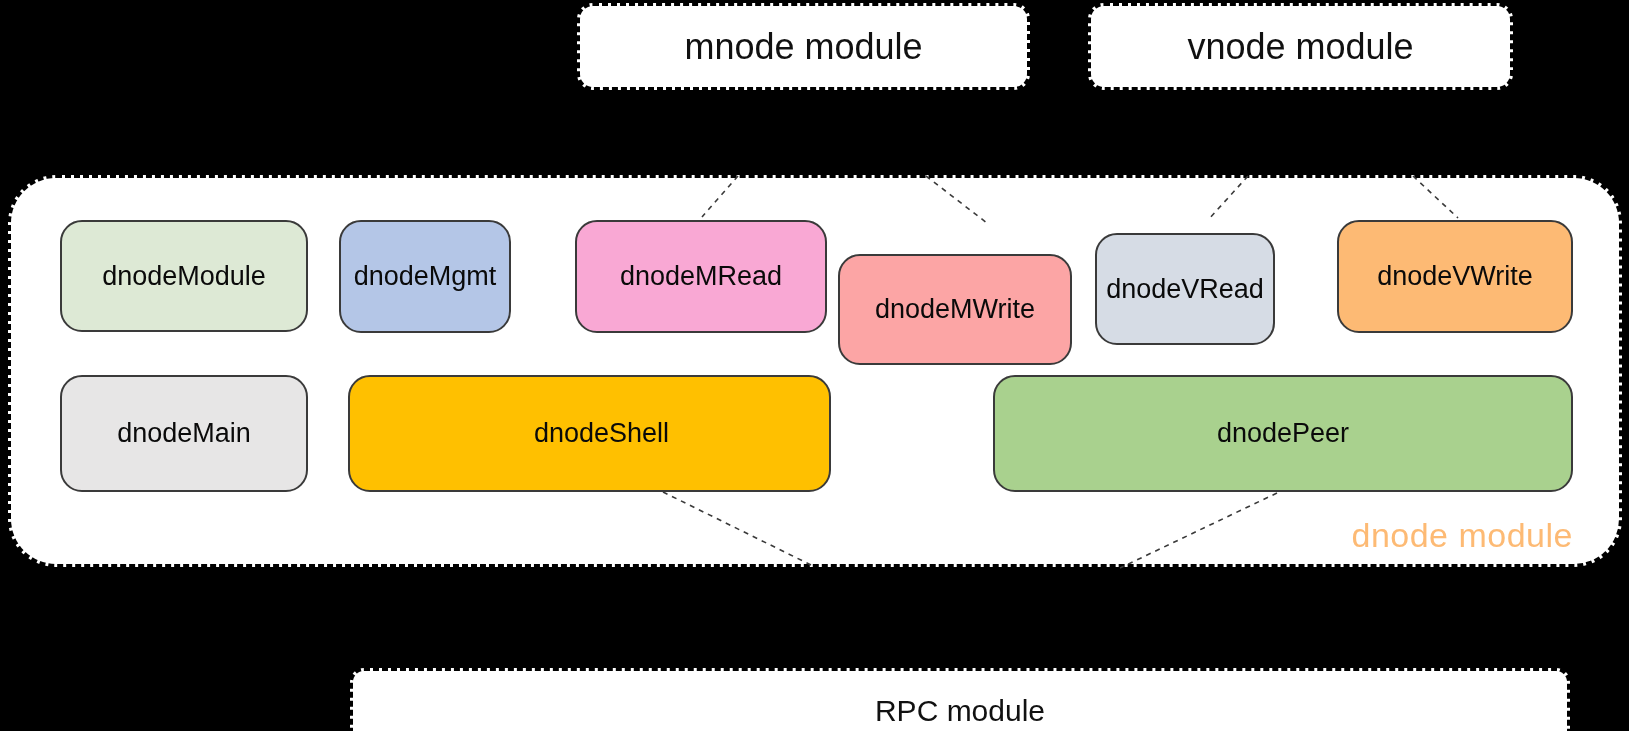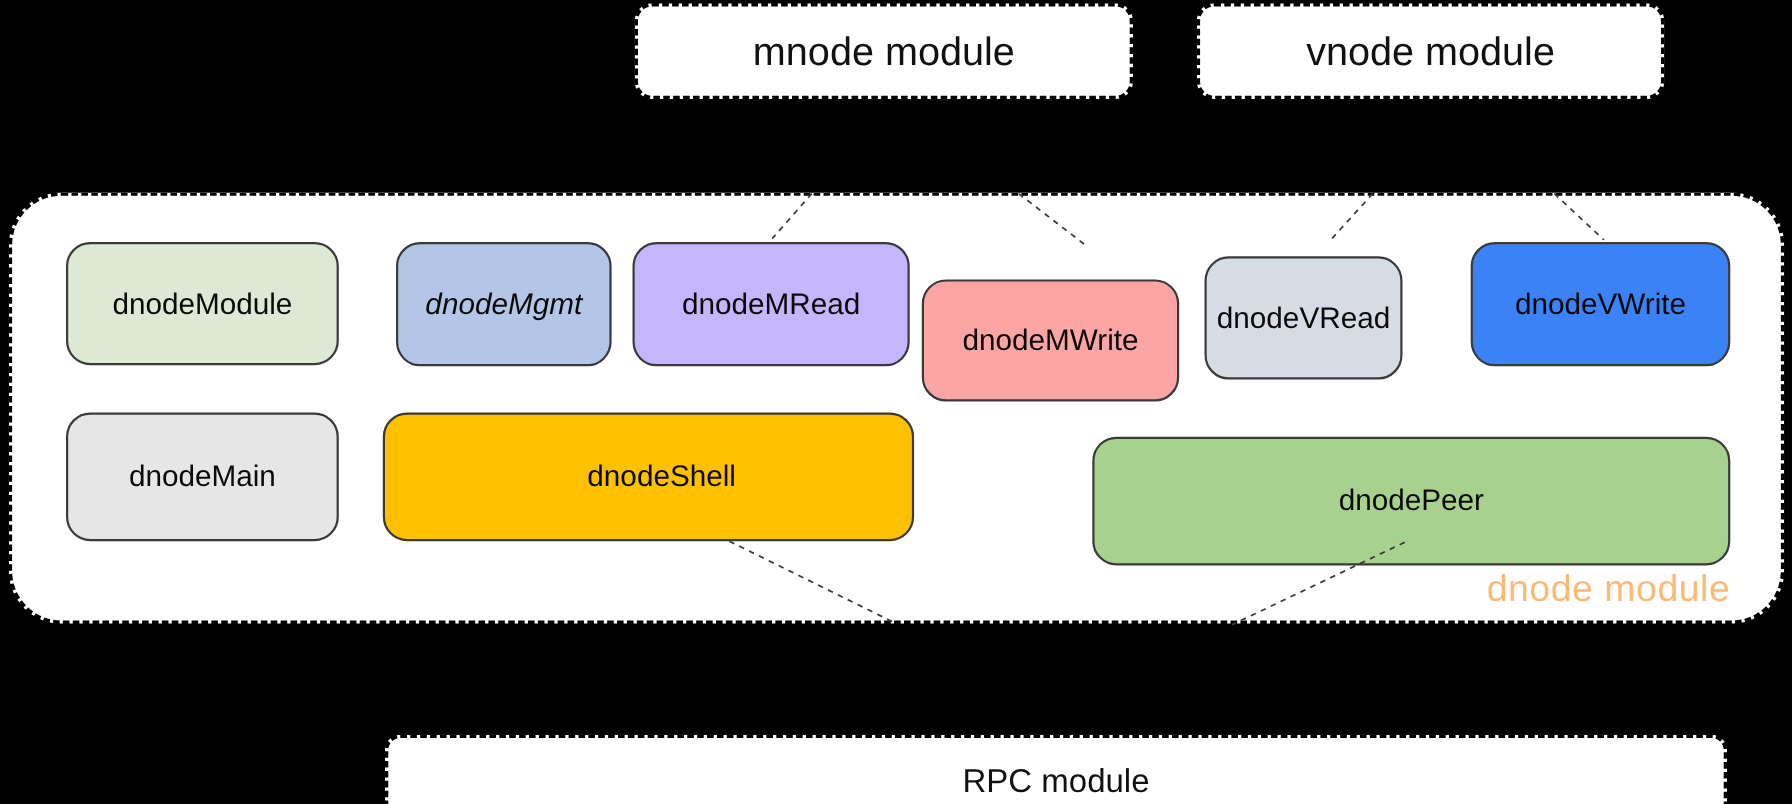--- a/index.html
+++ b/index.html
@@ -44,29 +44,29 @@
   .sub-box{
     position:absolute;
     border:2px solid #3a3a3a;
     border-radius:22px;
     display:flex;align-items:center;justify-content:center;
     font-size:27px;color:#0a0a0a;
     box-sizing:border-box;
   }
   
   #box-dnodeModule{left:60px;top:220px;width:248px;height:112px;}
-  #box-dnodeMgmt  {left:360px;top:220px;width:196px;height:113px;font-style:italic;}
+  #box-dnodeMgmt  {left:339px;top:220px;width:172px;height:113px;}
   #box-dnodeMRead {left:575px;top:220px;width:252px;height:113px;}
   #box-dnodeMWrite{left:838px;top:222px;width:234px;height:111px;}
   #box-dnodeVRead {left:1095px;top:233px;width:180px;height:112px;}
   #box-dnodeVWrite{left:1337px;top:220px;width:236px;height:113px;}
   
   #box-dnodeMain {left:60px;top:375px;width:248px;height:117px;}
   #box-dnodeShell{left:348px;top:375px;width:483px;height:117px;padding-left:24px;}
-  #box-dnodePeer {left:993px;top:397px;width:580px;height:117px;}
+  #box-dnodePeer {left:993px;top:375px;width:580px;height:117px;}
 
   
   #connector-layer{
     position:absolute;left:0;top:0;width:1629px;height:731px;
     pointer-events:none;
   }
   #connector-layer line{
     stroke:#3a3a3a;stroke-width:1.6;
     stroke-dasharray:5 5;
   }
@@ -85,30 +85,30 @@
 
   <div id="dnode-container"></div>
   <div id="dnode-label">dnode module</div>
 
   <div class="sub-box" id="box-dnodeModule" style="background-color: rgb(221, 233, 213);">
     <span>dnodeModule</span>
   </div>
   <div class="sub-box" id="box-dnodeMgmt" style="background-color: rgb(180, 198, 231);">
     <span>dnodeMgmt</span>
   </div>
-  <div class="sub-box" id="box-dnodeMRead" style="background-color: #c4b5fd;">
+  <div class="sub-box" id="box-dnodeMRead" style="background-color: #f9a8d4;">
     <span>dnodeMRead</span>
   </div>
   <div class="sub-box" id="box-dnodeMWrite" style="background-color: #fca5a5; margin-top: 32px;">
     <span>dnodeMWrite</span>
   </div>
   <div class="sub-box" id="box-dnodeVRead" style="background-color: rgb(214, 220, 229);">
     <span>dnodeVRead</span>
   </div>
-  <div class="sub-box" id="box-dnodeVWrite" style="background-color: #3b82f6;">
+  <div class="sub-box" id="box-dnodeVWrite" style="background-color: #fdba74;">
     <span>dnodeVWrite</span>
   </div>
 
   <div class="sub-box" id="box-dnodeMain" style="background-color: rgb(231, 230, 230);">
     <span>dnodeMain</span>
   </div>
   <div class="sub-box" id="box-dnodeShell" style="background-color: rgb(255, 192, 0);">
     <span>dnodeShell</span>
   </div>
   <div class="sub-box" id="box-dnodePeer" style="background-color: rgb(169, 209, 142);">

